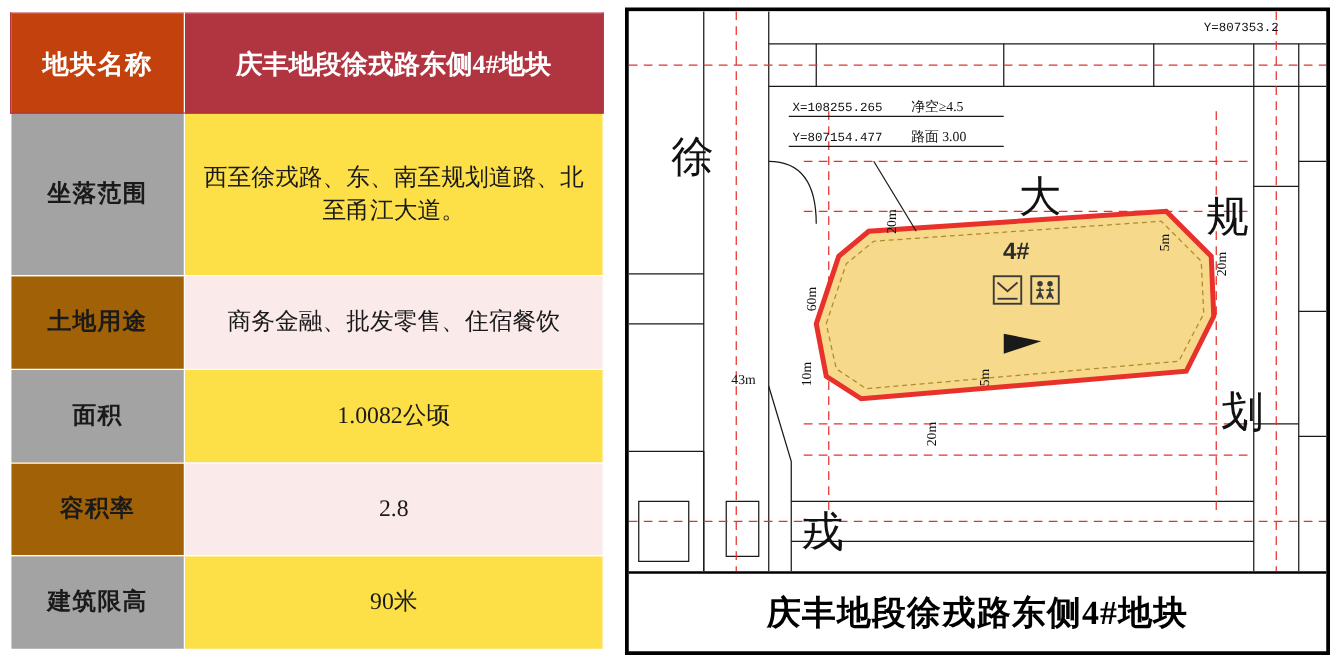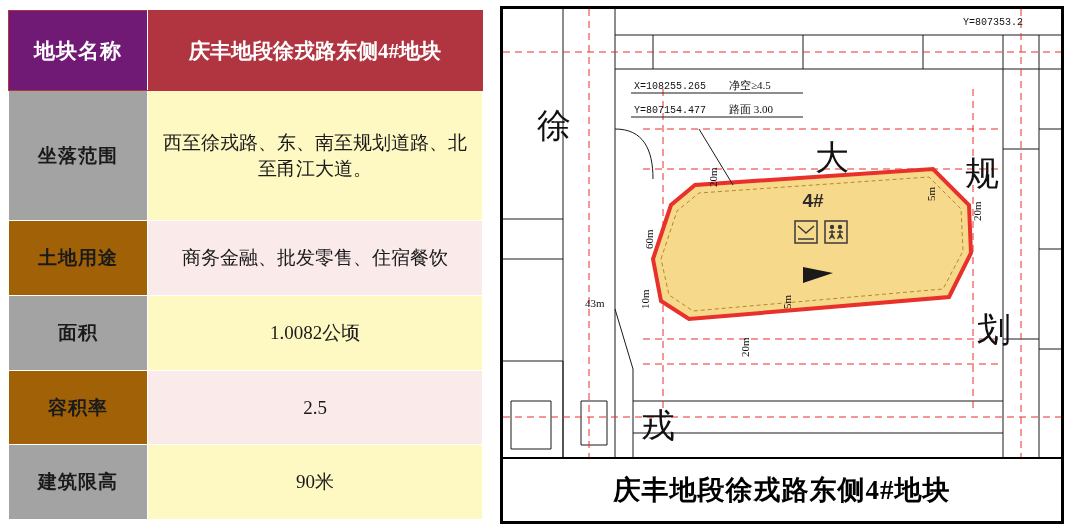--- a/index.html
+++ b/index.html
@@ -50,27 +50,27 @@
   }
   
   tr.header td {
     background: #b03541;
     color: #ffffff;
     font-weight: bold;
     font-size: 21px;
     border-color: #b03541;
   }
   tr.header td.label {
-    background: #701a75;
+    background: #c2410c;
     border-right: 1px solid #ffffff;
     font-size: 21px;
   }
   
   tr.r-dark td.label { background: #a3a3a3; }
-  tr.r-dark td.value { background: #fef9c3; }
+  tr.r-dark td.value { background: #fde047; }
   tr.r-light td.label { background: #a16207; }
   tr.r-light td.value { background: #faeaea; margin-top: 30px; }
 
   td.value { font-size: 19px; }
 
   
   .map-panel {
     position: absolute;
     left: 500px;
     top: 6px;
@@ -128,21 +128,21 @@
         <tr class="r-light">
           <td class="label">土地用途</td>
           <td class="value">商务金融、批发零售、住宿餐饮</td>
         </tr>
         <tr class="r-dark">
           <td class="label">面积</td>
           <td class="value">1.0082公顷</td>
         </tr>
         <tr class="r-light">
           <td class="label">容积率</td>
-          <td class="value">2.5</td>
+          <td class="value">2.8</td>
         </tr>
         <tr class="r-dark">
           <td class="label">建筑限高</td>
           <td class="value">90米</td>
         </tr>
       </tbody>
     </table>
   </div>
 
   <div class="map-panel">

